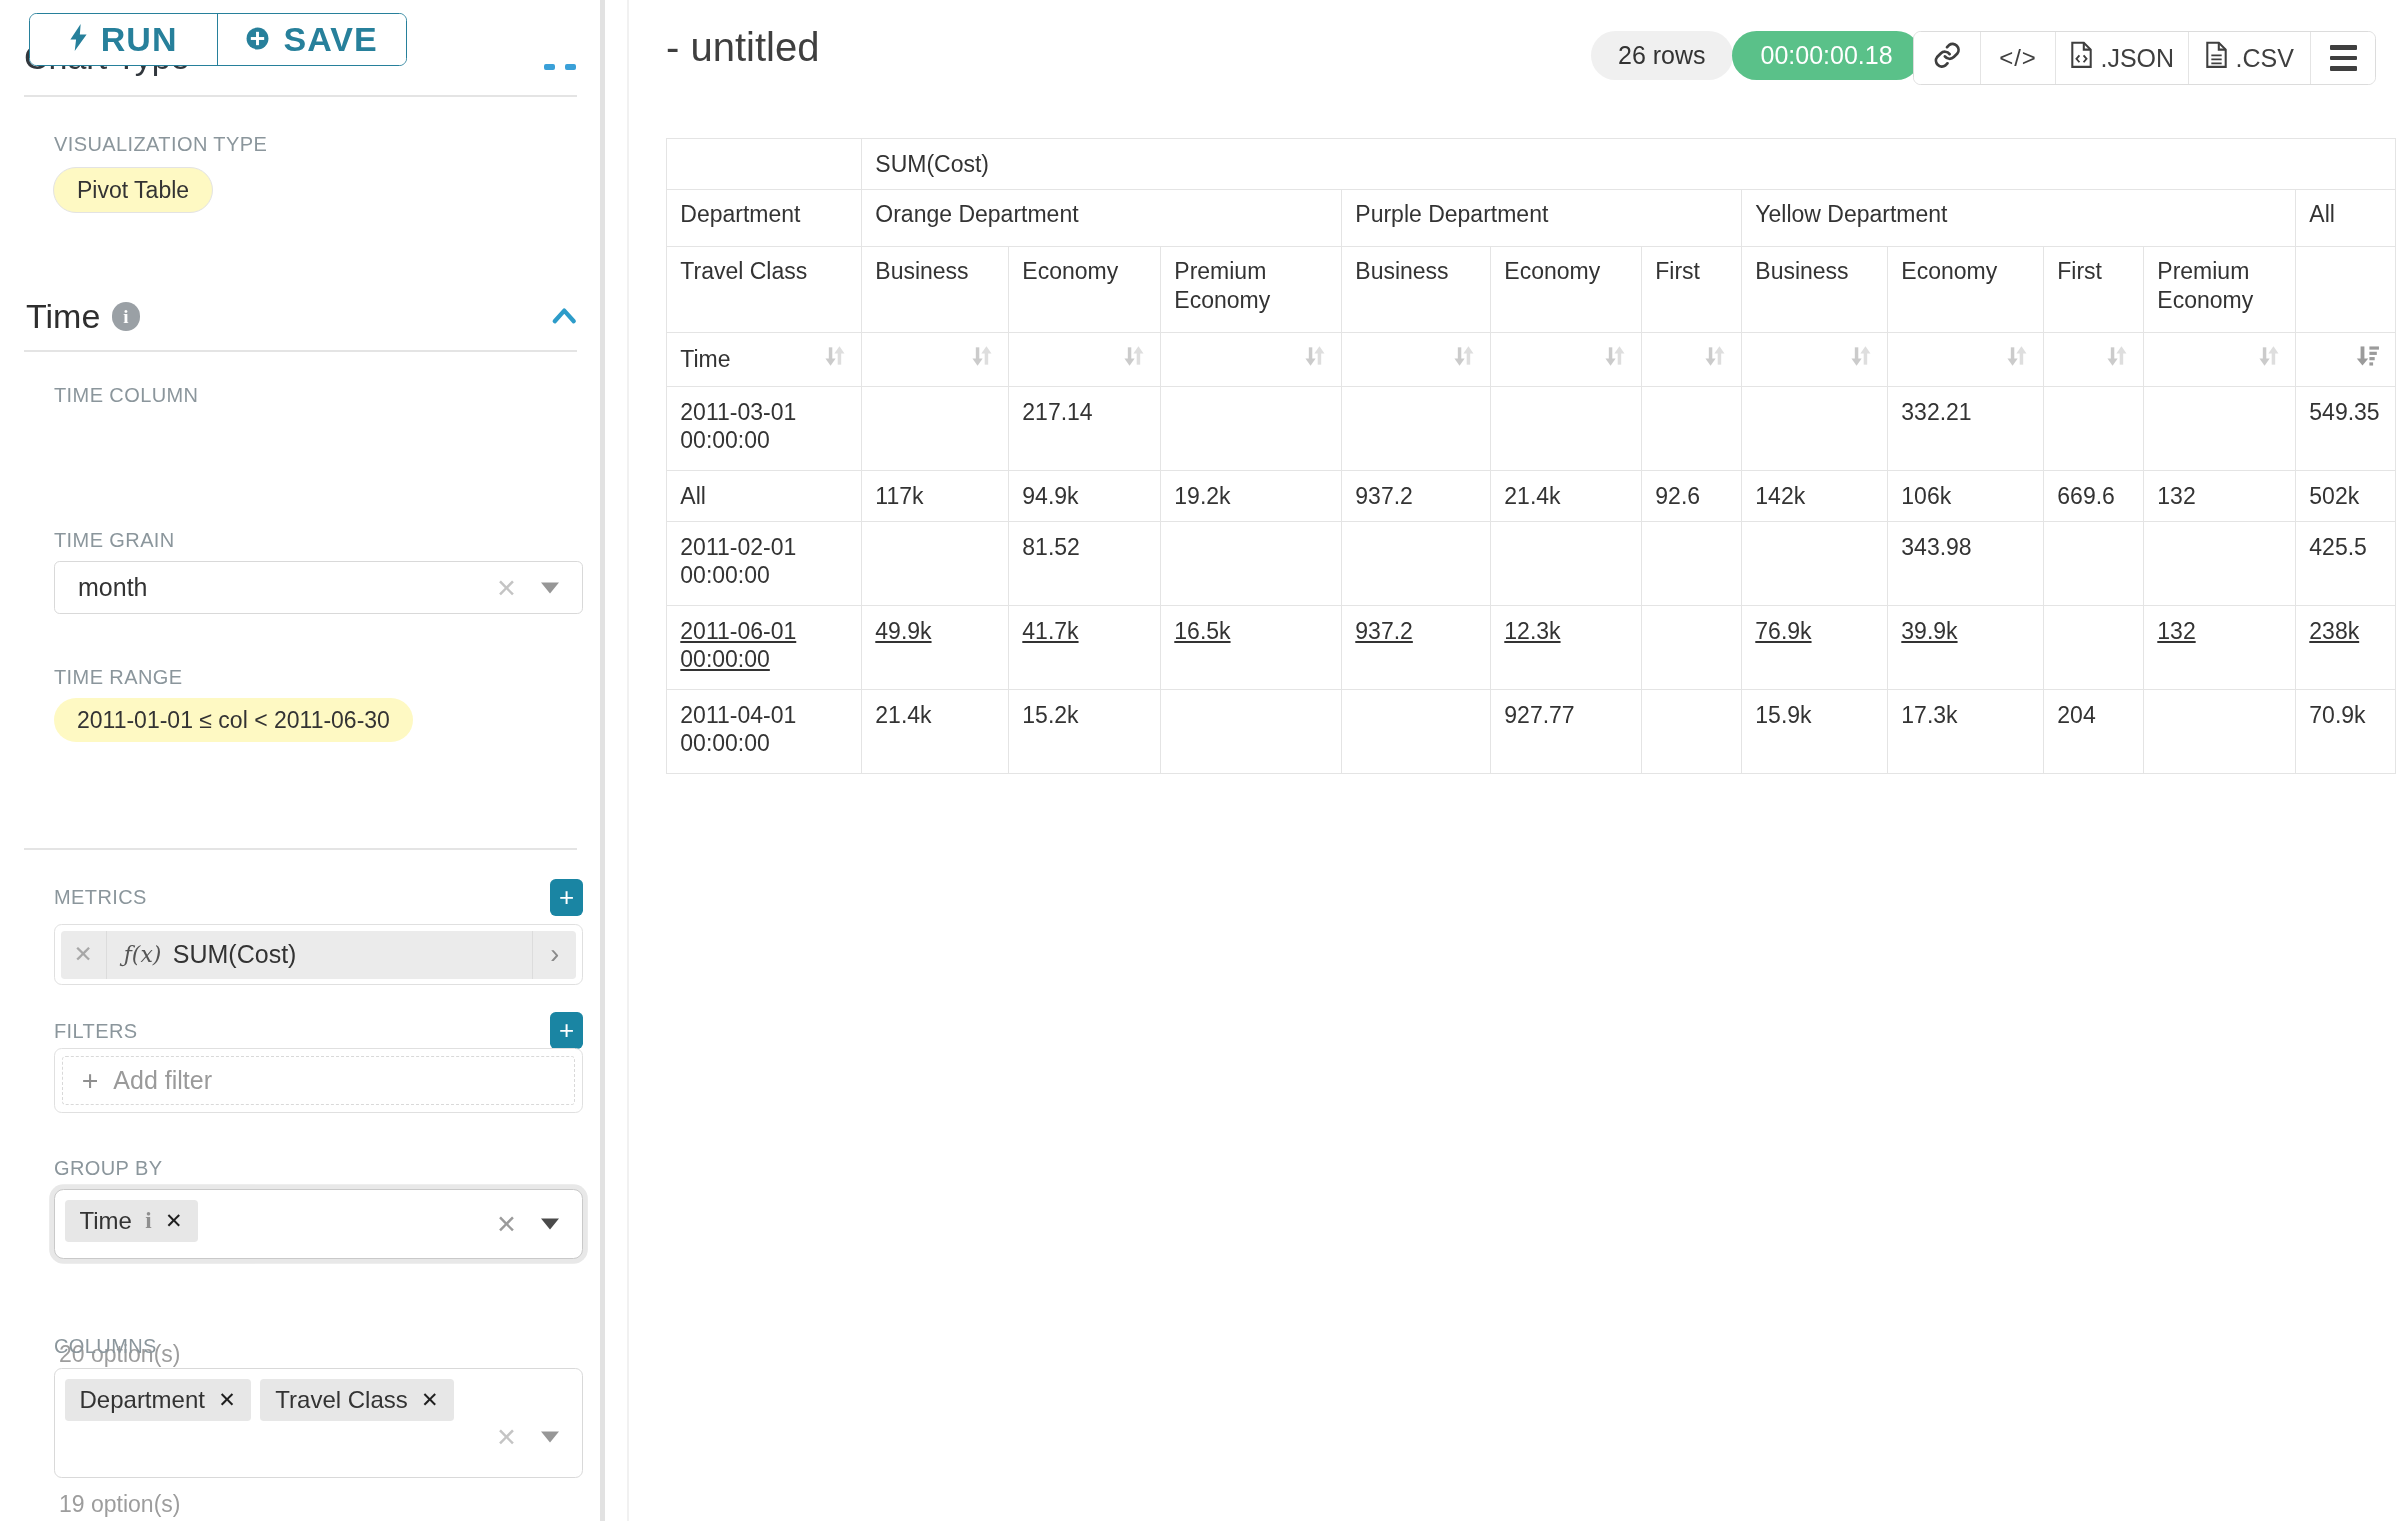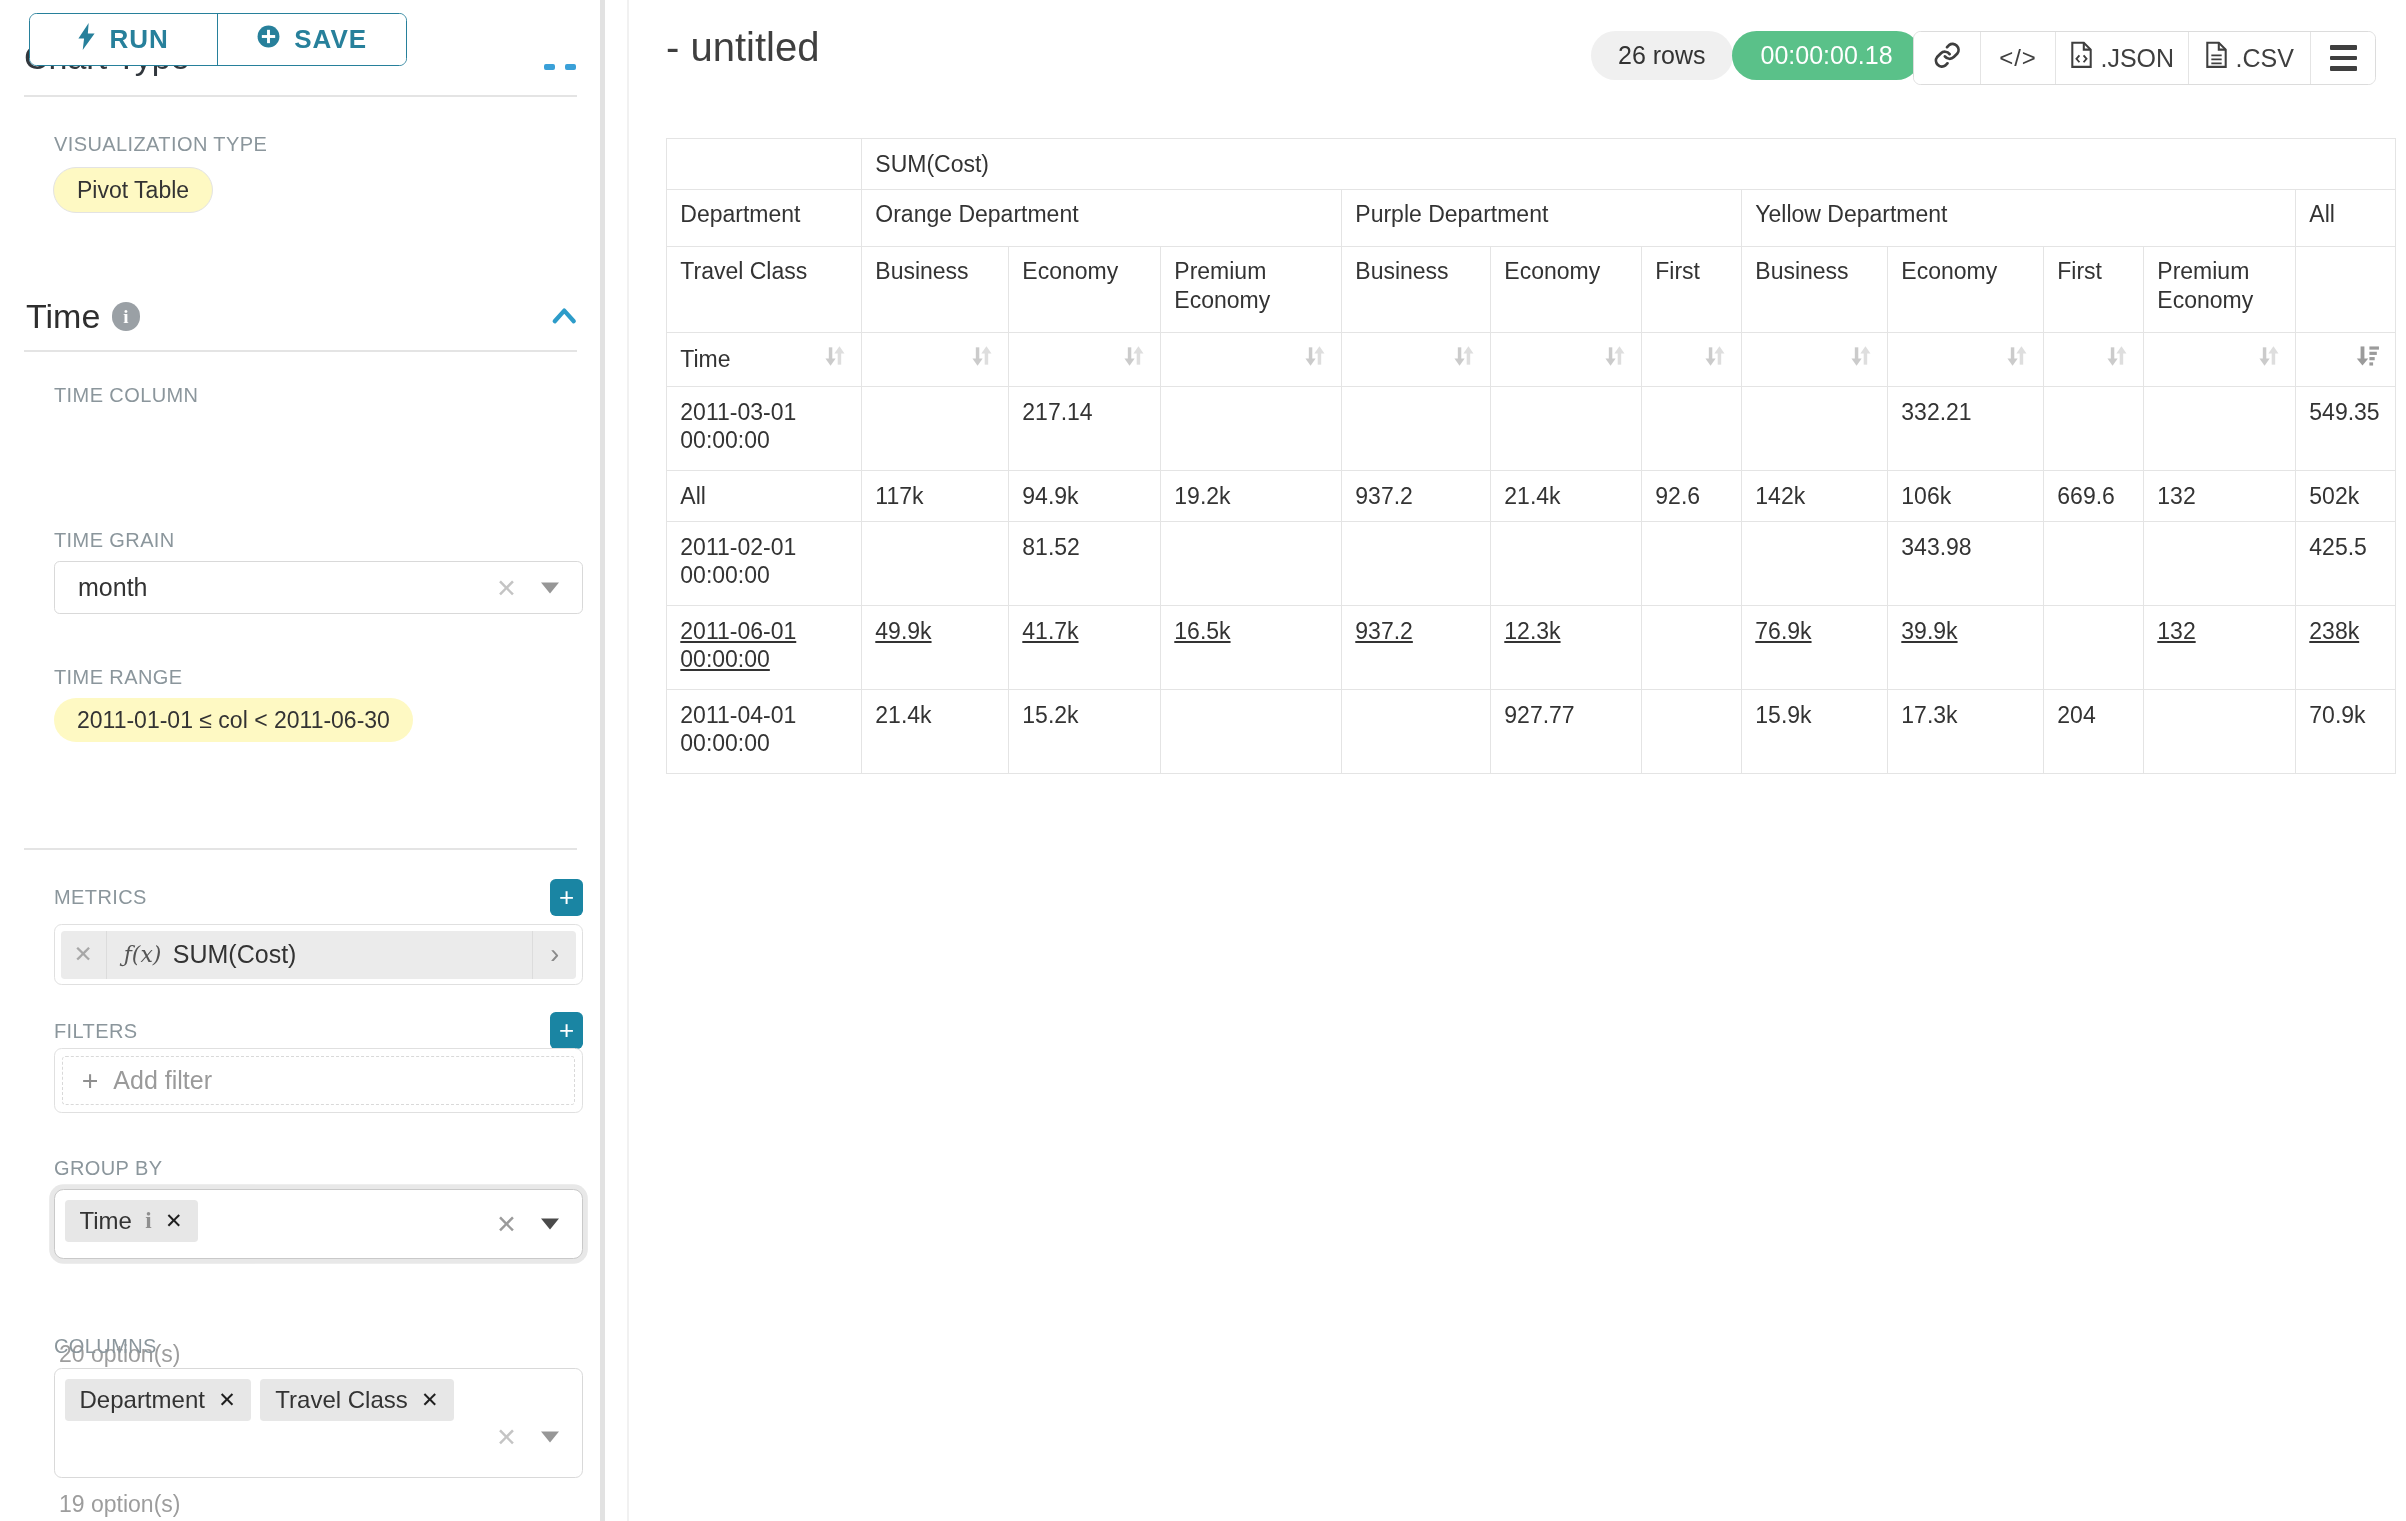--- a/index.html
+++ b/index.html
@@ -9,21 +9,21 @@
 
   
   #sidebar { position: absolute; left: 0; top: 0; width: 613px; height: 1522px; background: #fff; }
   .sidebar-scrollbar { position: absolute; left: 600px; top: 0; width: 4.8px; height: 1522px; background: #e2e2e2; }
   .panel-edge { position: absolute; left: 627px; top: 0; width: 1.9px; height: 1522px; background: #f1f1f1; }
 
   .clipped-heading { position: absolute; left: 24px; top: 38px; font-size: 34px; color: #31373d; z-index: 1; }
   .btn-group { position: absolute; left: 28.5px; top: 13.3px; display: flex; background: #fff;
     border: 1.9px solid #27809b; border-radius: 7.6px; overflow: hidden; z-index: 2; }
   .btn-group .tbtn { width: 188px; height: 51px; display: flex; align-items: center; justify-content: center;
-    gap: 13.3px; color: #27809b; font-size: 26px; font-weight: 600; letter-spacing: 1px; background: #fff; cursor: pointer; }
+    gap: 13.3px; color: #27809b; font-size: 34px; font-weight: 600; letter-spacing: 1px; background: #fff; cursor: pointer; }
   .btn-group .tbtn:first-child { border-right: 1.9px solid #27809b; }
   .blue-dot { position: absolute; top: 64px; width: 10.5px; height: 5.7px; background: #3aa0d8; border-radius: 1.9px; z-index: 3; }
 
   .hr { position: absolute; left: 24px; width: 553px; height: 1.9px; background: #e4e4e4; }
 
   .ctl-label { position: absolute; left: 54px; font-size: 20px; color: #8b969c; letter-spacing: 0.4px; }
   .section-head { position: absolute; left: 26px; width: 552px; display: flex; align-items: center; }
   .section-title { font-size: 34px; color: #2e2e2e; }
   .info-circle { display: inline-flex; align-items: center; justify-content: center; width: 28.5px; height: 28.5px;
     border-radius: 50%; background: #9aa0a5; color: #fff; font-size: 19px; font-weight: 700;

